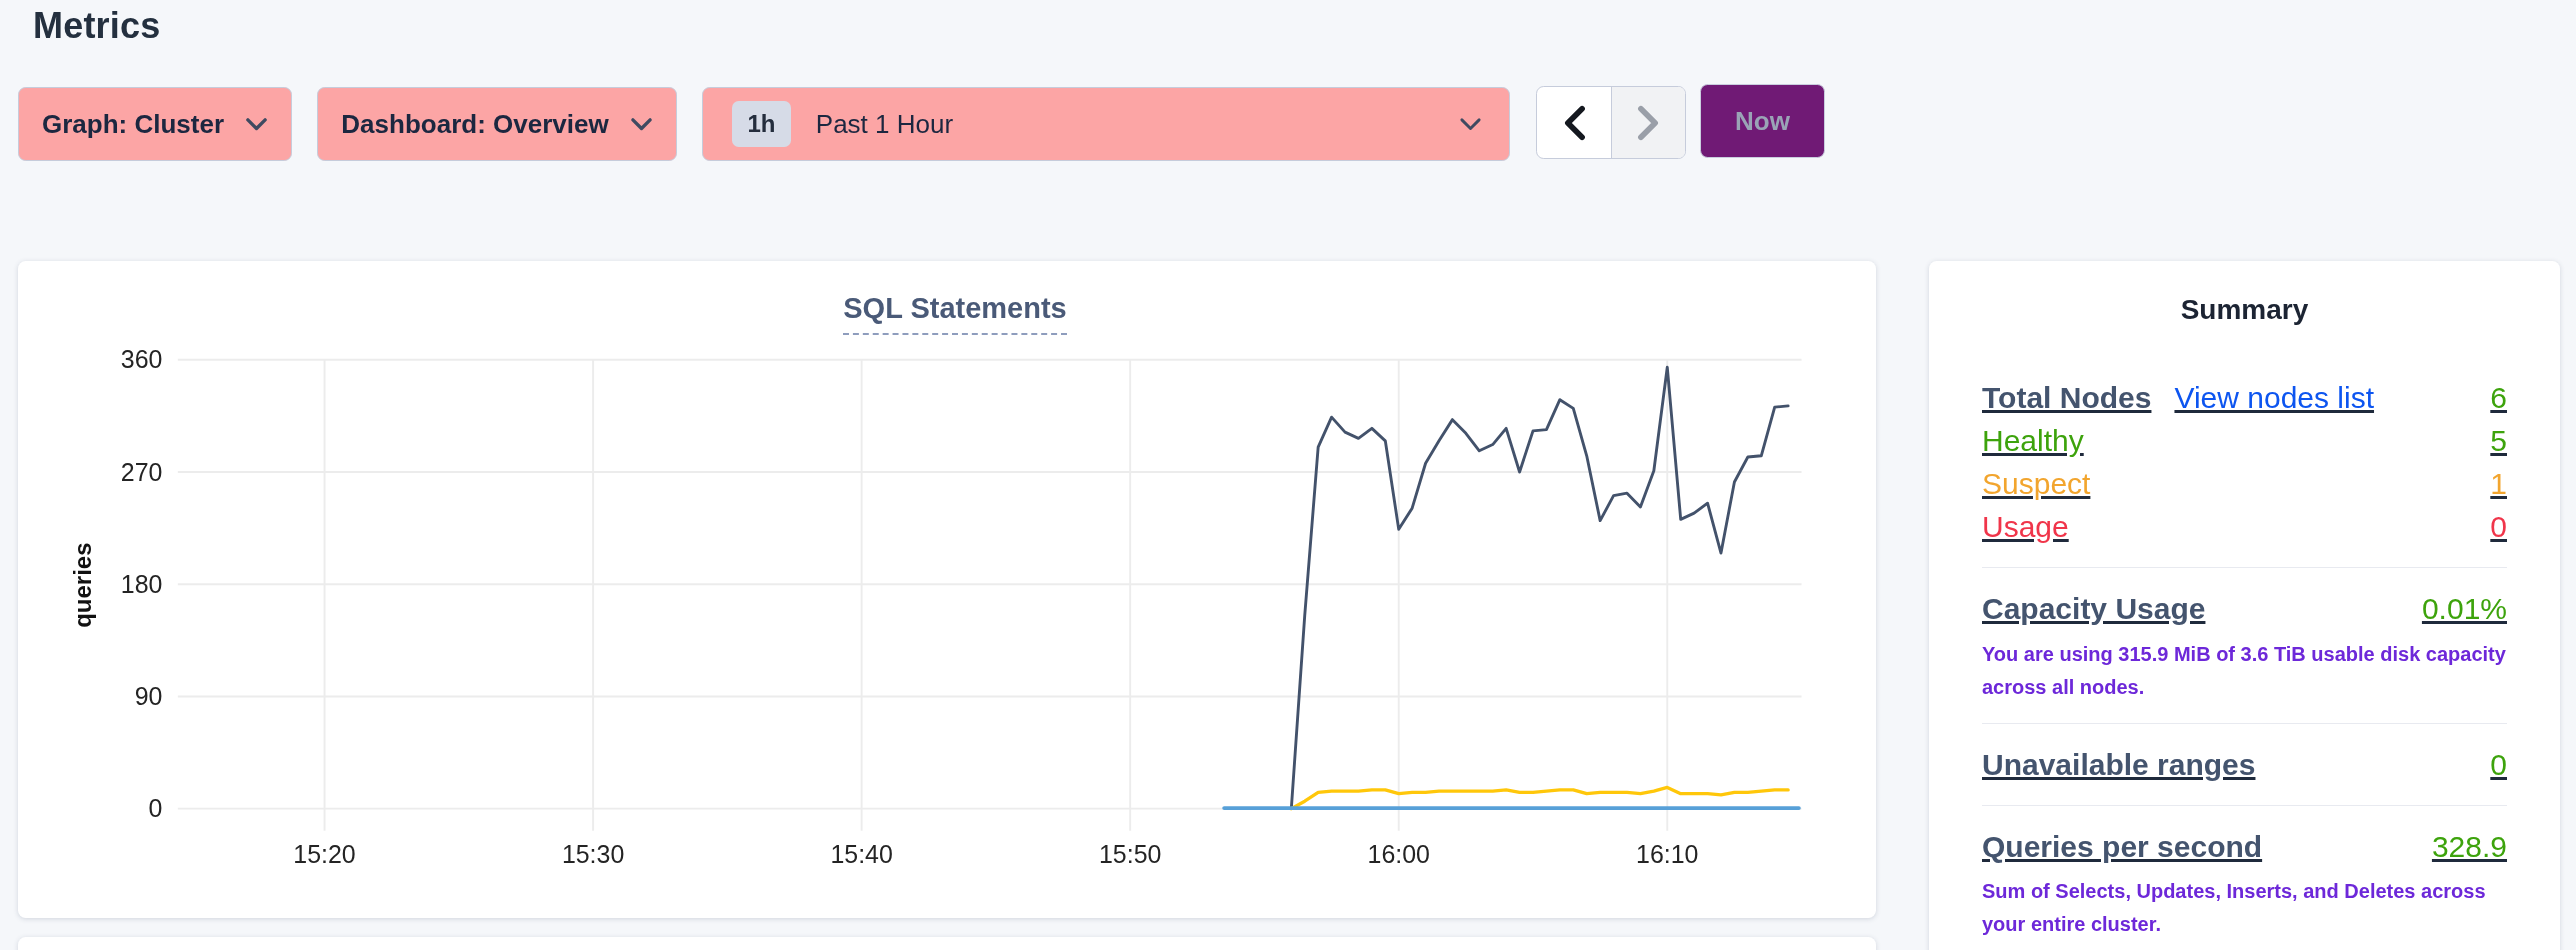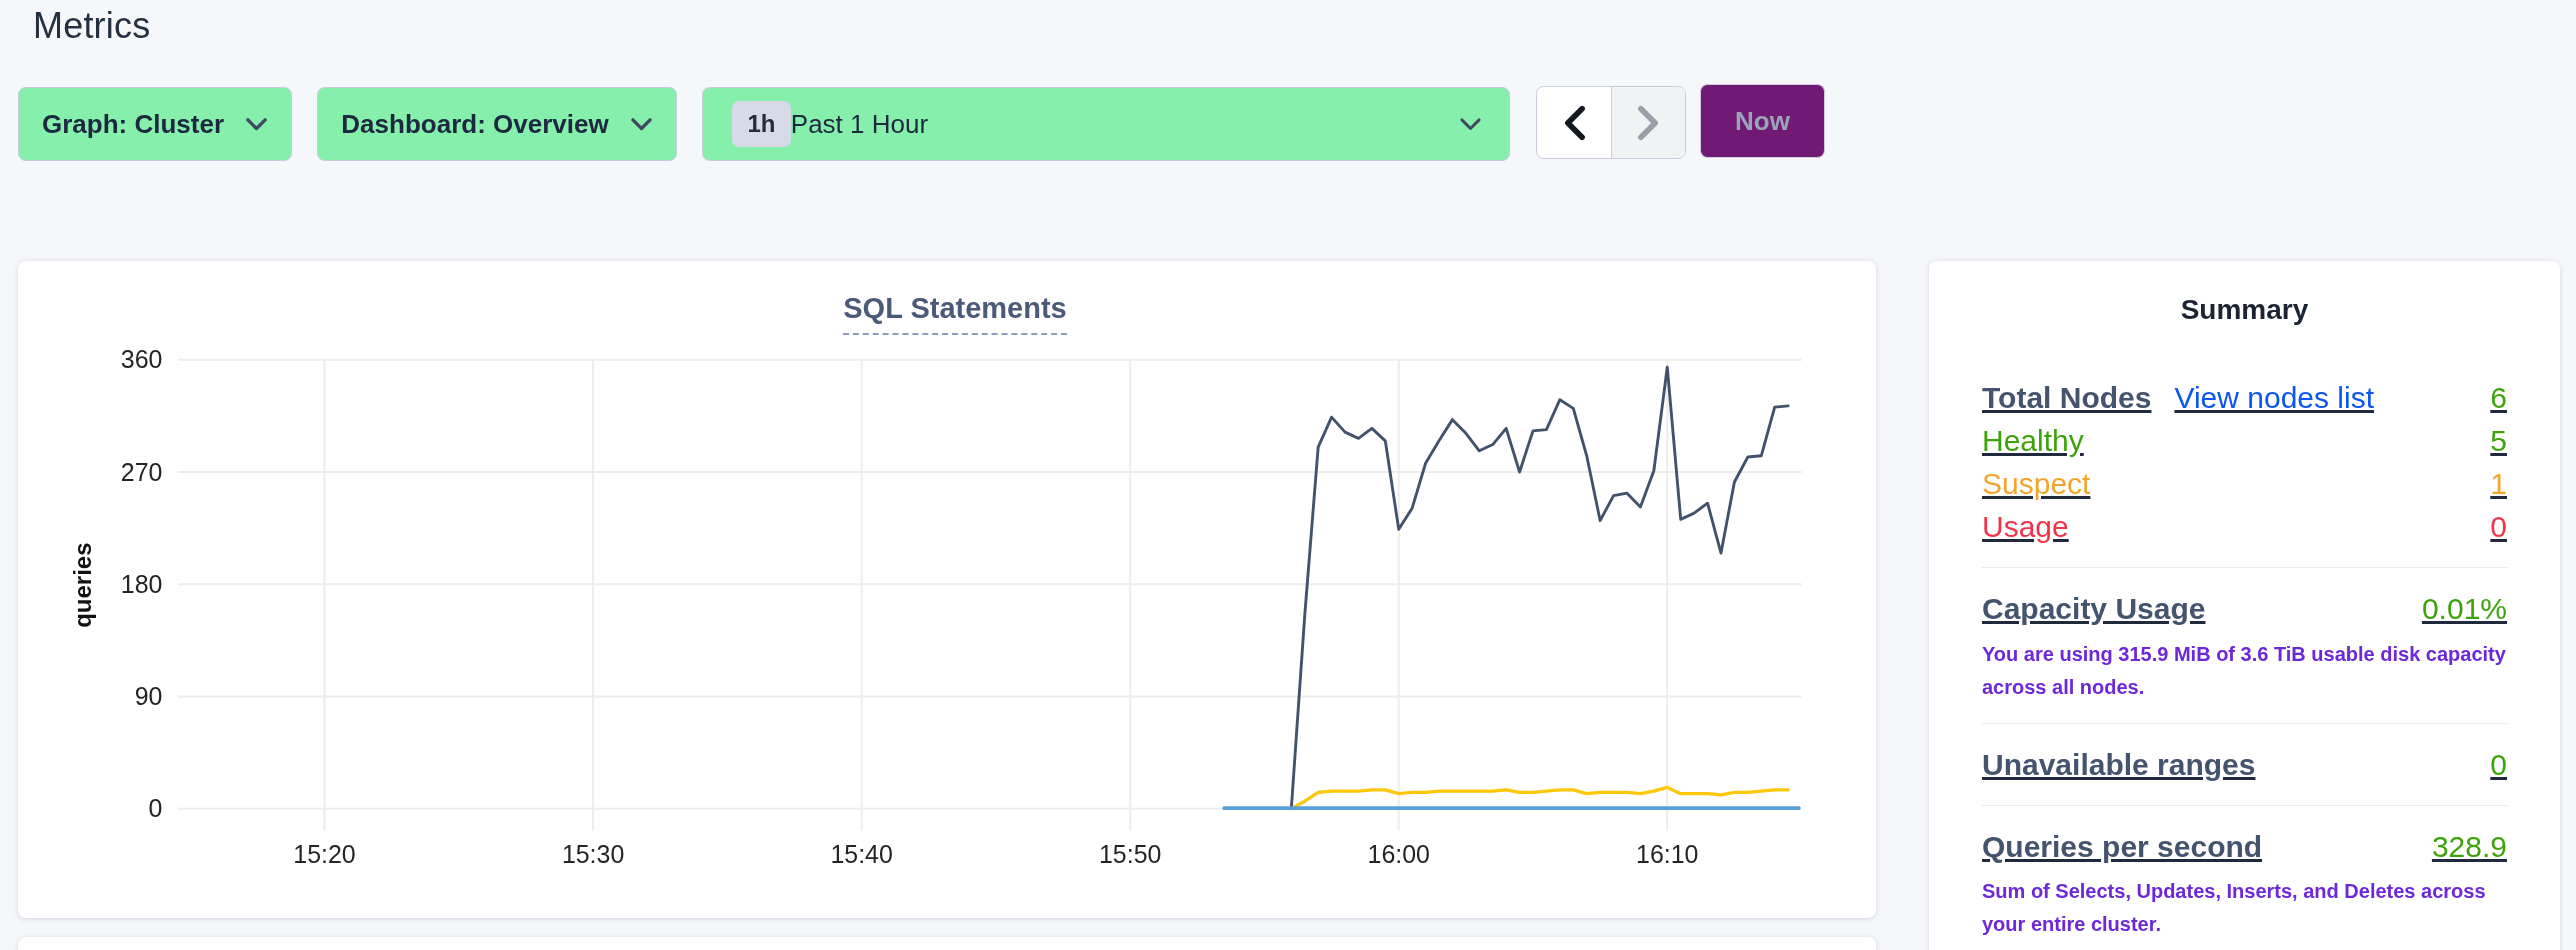--- a/index.html
+++ b/index.html
@@ -5,36 +5,36 @@
   * { margin:0; padding:0; box-sizing:border-box; }
   html,body { width:2576px; height:950px; overflow:hidden; }
   body {
     background:#f5f7fa;
     font-family:"Liberation Sans", sans-serif;
     color:#1f2a3c;
     position:relative;
   }
   .page-title {
     position:absolute; left:33px; top:4.8px;
-    font-size:36px; font-weight:400; color:#24303f; letter-spacing:0.2px;
+    font-size:36px; font-weight:700; color:#24303f; letter-spacing:0.2px;
   }
   
   .ctl {
     position:absolute; top:87px; height:74px;
-    background:#86efac; border:1.9px solid #c6ccdb; border-radius:7.7px;
+    background:#fca5a5; border:1.9px solid #c6ccdb; border-radius:7.7px;
     display:flex; align-items:center; justify-content:center;
     font-size:26px; font-weight:700; color:#1c2740; cursor:pointer;
   }
   .ctl .chev { margin-left:21px; }
   #graph-dd { left:18px;  width:274px; }
   #dash-dd  { left:317px; width:360px; }
   #time-dd  { left:702px; width:808px; justify-content:flex-start; padding:0 29px; font-weight:500; }
   .time-badge {
     background:#d6dbe7; color:#242d3d; font-weight:700; font-size:24px;
-    border-radius:6.7px; padding:8.6px 15.4px; 
+    border-radius:6.7px; padding:8.6px 15.4px; margin-right:25px;
   }
   #time-dd .chev { position:absolute; right:27px; margin:0; }
   .arrow-group {
     position:absolute; left:1536px; top:86px; width:150px; height:73px;
     border:1.9px solid #c6ccdb; border-radius:7.7px; overflow:hidden;
     display:flex; background:#fff;
   }
   .arrow-half { width:50%; height:100%; display:flex; align-items:center; justify-content:center; cursor:pointer; }
   .arrow-half.disabled { background:#f1f2f4; cursor:default; }
   .arrow-half + .arrow-half { border-left:1.9px solid #c6ccdb; }

